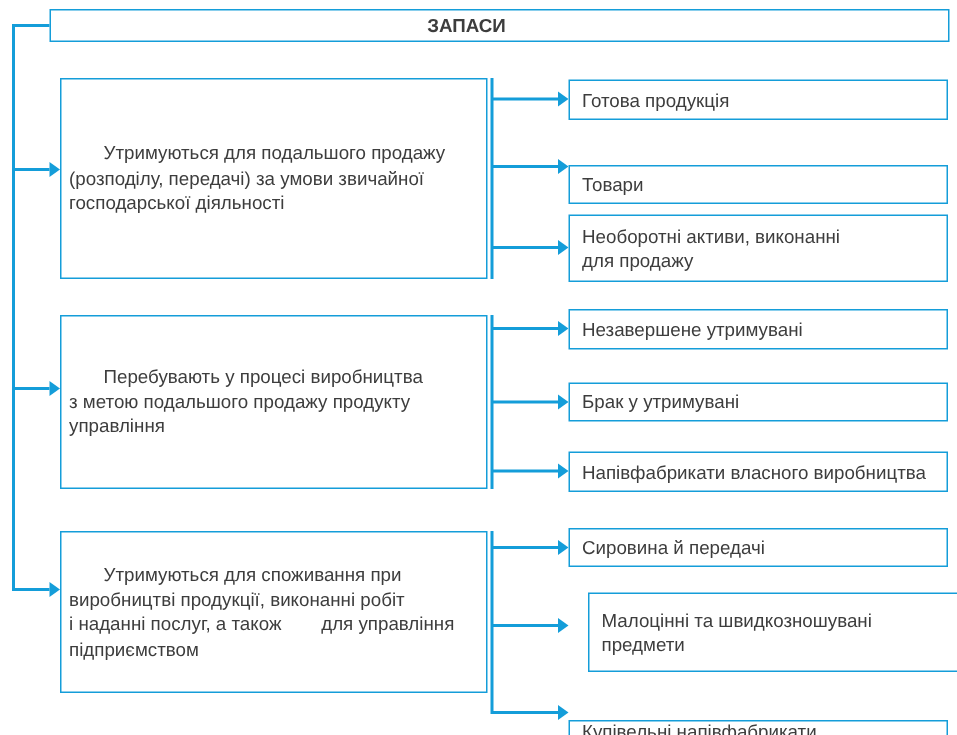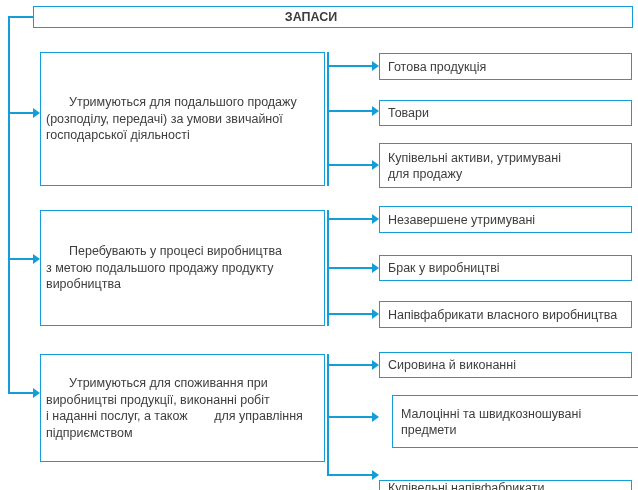--- a/index.html
+++ b/index.html
@@ -54,54 +54,54 @@
   <div class="vline" style="left:327px;top:52px;height:134px"></div>
 
   <div class="hline" style="left:328px;top:65px;width:44px"></div>
   <div class="arrow" style="left:372px;top:61px"></div>
   <div class="box item-box" style="left:379px;top:53px;width:253px;height:27px">
     <span class="item-label">Готова продукція</span>
   </div>
 
   <div class="hline" style="left:328px;top:110px;width:44px"></div>
   <div class="arrow" style="left:372px;top:106px"></div>
-  <div class="box item-box" style="left:379px;top:100px;width:253px;height:26px">
+  <div class="box item-box" style="left:379px;top:110px;width:253px;height:26px">
     <span class="item-label">Товари</span>
   </div>
 
   <div class="hline" style="left:328px;top:164px;width:44px"></div>
   <div class="arrow" style="left:372px;top:160px"></div>
   <div class="box item-box" style="left:379px;top:143px;width:253px;height:45px">
-    <span class="item-label">Купівельні активи, утримувані
+    <span class="item-label">Необоротні активи, виконанні
 для продажу</span>
   </div>
 
   <div class="hline" style="left:9px;top:258px;width:24px"></div>
   <div class="arrow" style="left:33px;top:254px"></div>
 
   <div class="box cat-box" style="left:40px;top:210px;width:285px;height:116px">
     <div class="cat-text">
       <span class="line"><span class="b">Перебувають у процесі виробництва</span></span>
       <span class="line"><span>з метою подальшого продажу продукту</span></span>
-      <span class="line"><span>виробництва</span></span>
+      <span class="line"><span>управління</span></span>
     </div>
   </div>
 
   <div class="vline" style="left:327px;top:210px;height:116px"></div>
 
   <div class="hline" style="left:328px;top:218px;width:44px"></div>
   <div class="arrow" style="left:372px;top:214px"></div>
   <div class="box item-box" style="left:379px;top:206px;width:253px;height:27px">
     <span class="item-label">Незавершене утримувані</span>
   </div>
 
   <div class="hline" style="left:328px;top:267px;width:44px"></div>
   <div class="arrow" style="left:372px;top:263px"></div>
   <div class="box item-box" style="left:379px;top:255px;width:253px;height:26px">
-    <span class="item-label">Брак у виробництві</span>
+    <span class="item-label">Брак у утримувані</span>
   </div>
 
   <div class="hline" style="left:328px;top:313px;width:44px"></div>
   <div class="arrow" style="left:372px;top:309px"></div>
   <div class="box item-box" style="left:379px;top:301px;width:253px;height:27px">
     <span class="item-label">Напівфабрикати власного виробництва</span>
   </div>
 
   <div class="hline" style="left:9px;top:392px;width:24px"></div>
   <div class="arrow" style="left:33px;top:388px"></div>
@@ -113,21 +113,21 @@
       <span class="line"><span>і наданні послуг, а також </span><span class="b">для управління</span></span>
       <span class="line"><span>підприємством</span></span>
     </div>
   </div>
 
   <div class="vline" style="left:327px;top:354px;height:122px"></div>
 
   <div class="hline" style="left:328px;top:364px;width:44px"></div>
   <div class="arrow" style="left:372px;top:360px"></div>
   <div class="box item-box" style="left:379px;top:352px;width:253px;height:26px">
-    <span class="item-label">Сировина й виконанні</span>
+    <span class="item-label">Сировина й передачі</span>
   </div>
 
   <div class="hline" style="left:328px;top:416px;width:44px"></div>
   <div class="arrow" style="left:372px;top:412px"></div>
   <div class="box item-box" style="left:392px;top:395px;width:253px;height:53px">
     <span class="item-label">Малоцінні та швидкозношувані
 предмети</span>
   </div>
 
   <div class="hline" style="left:328px;top:474px;width:44px"></div>

